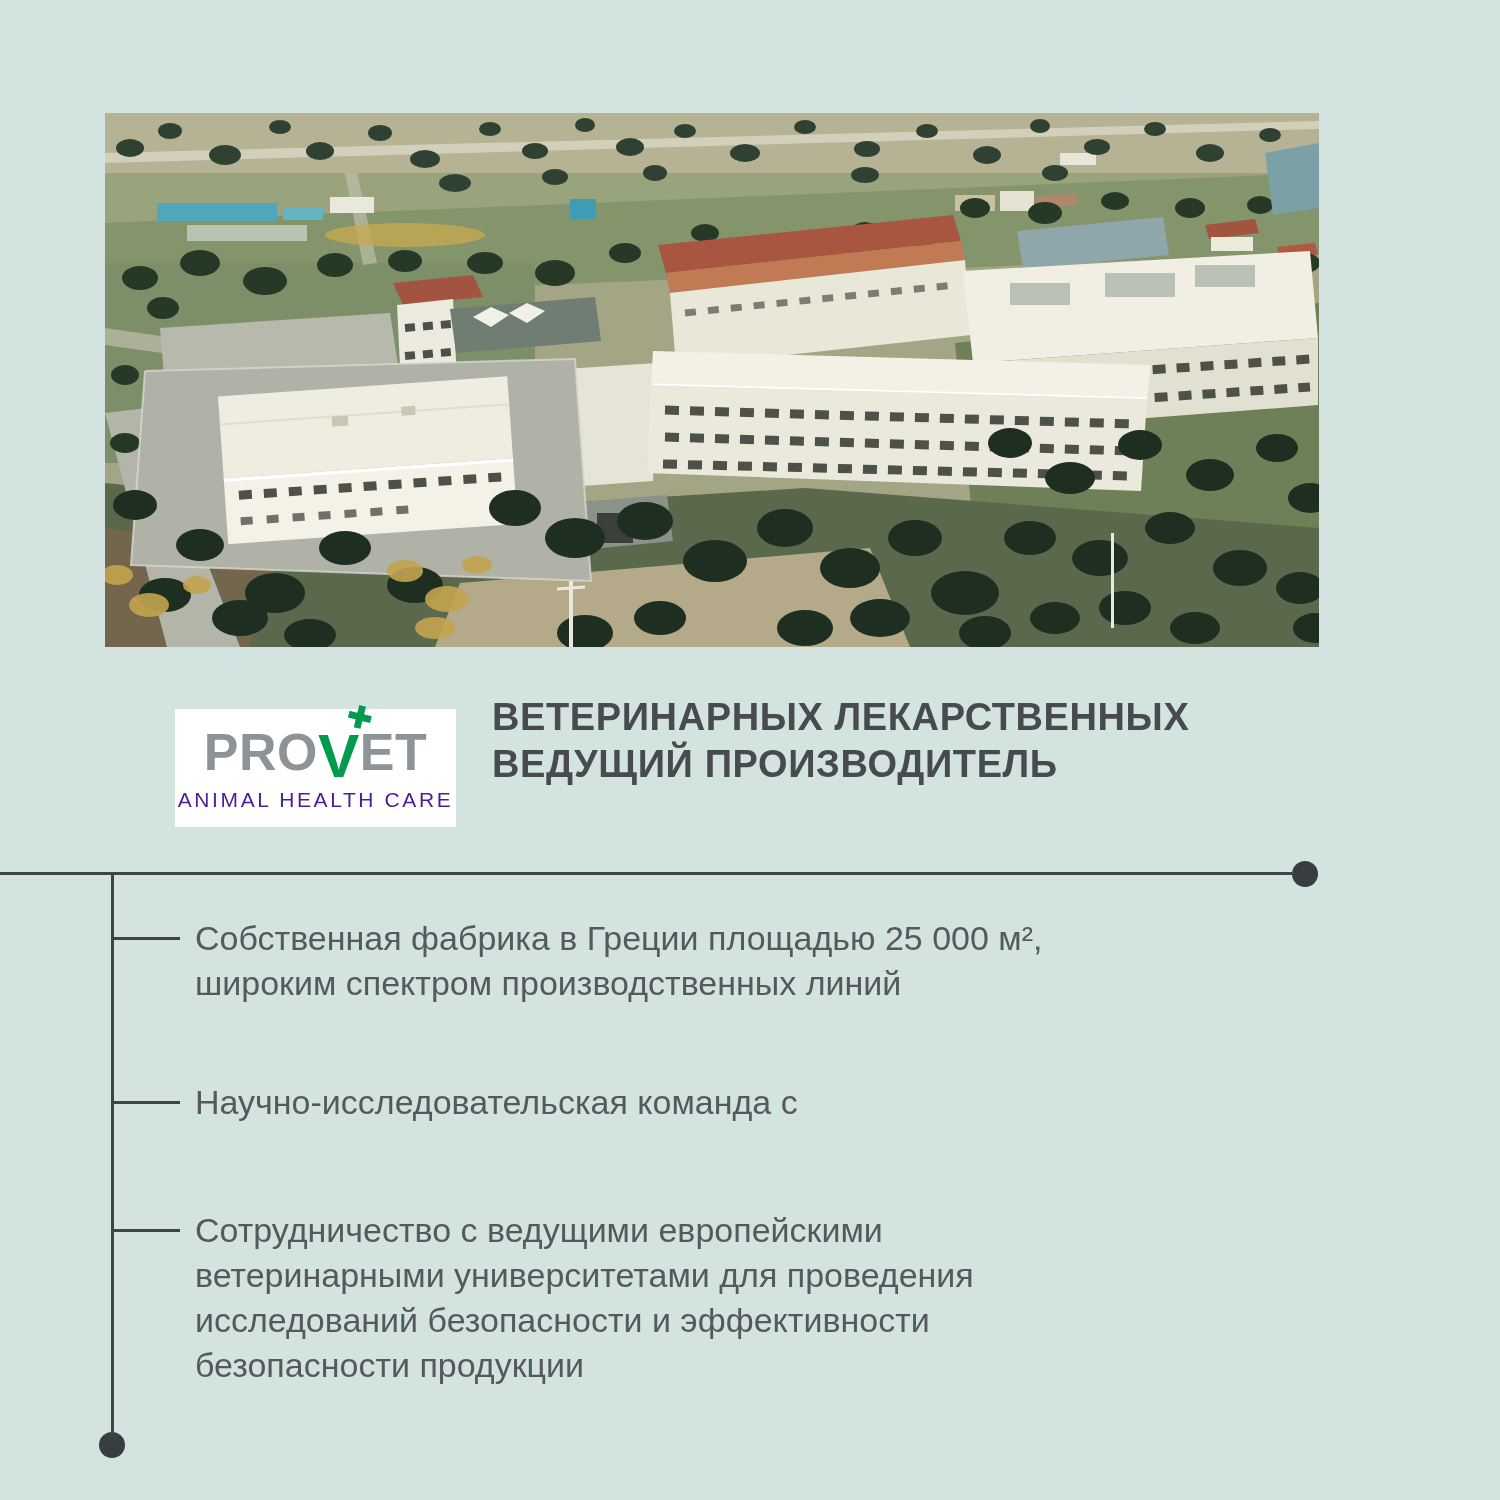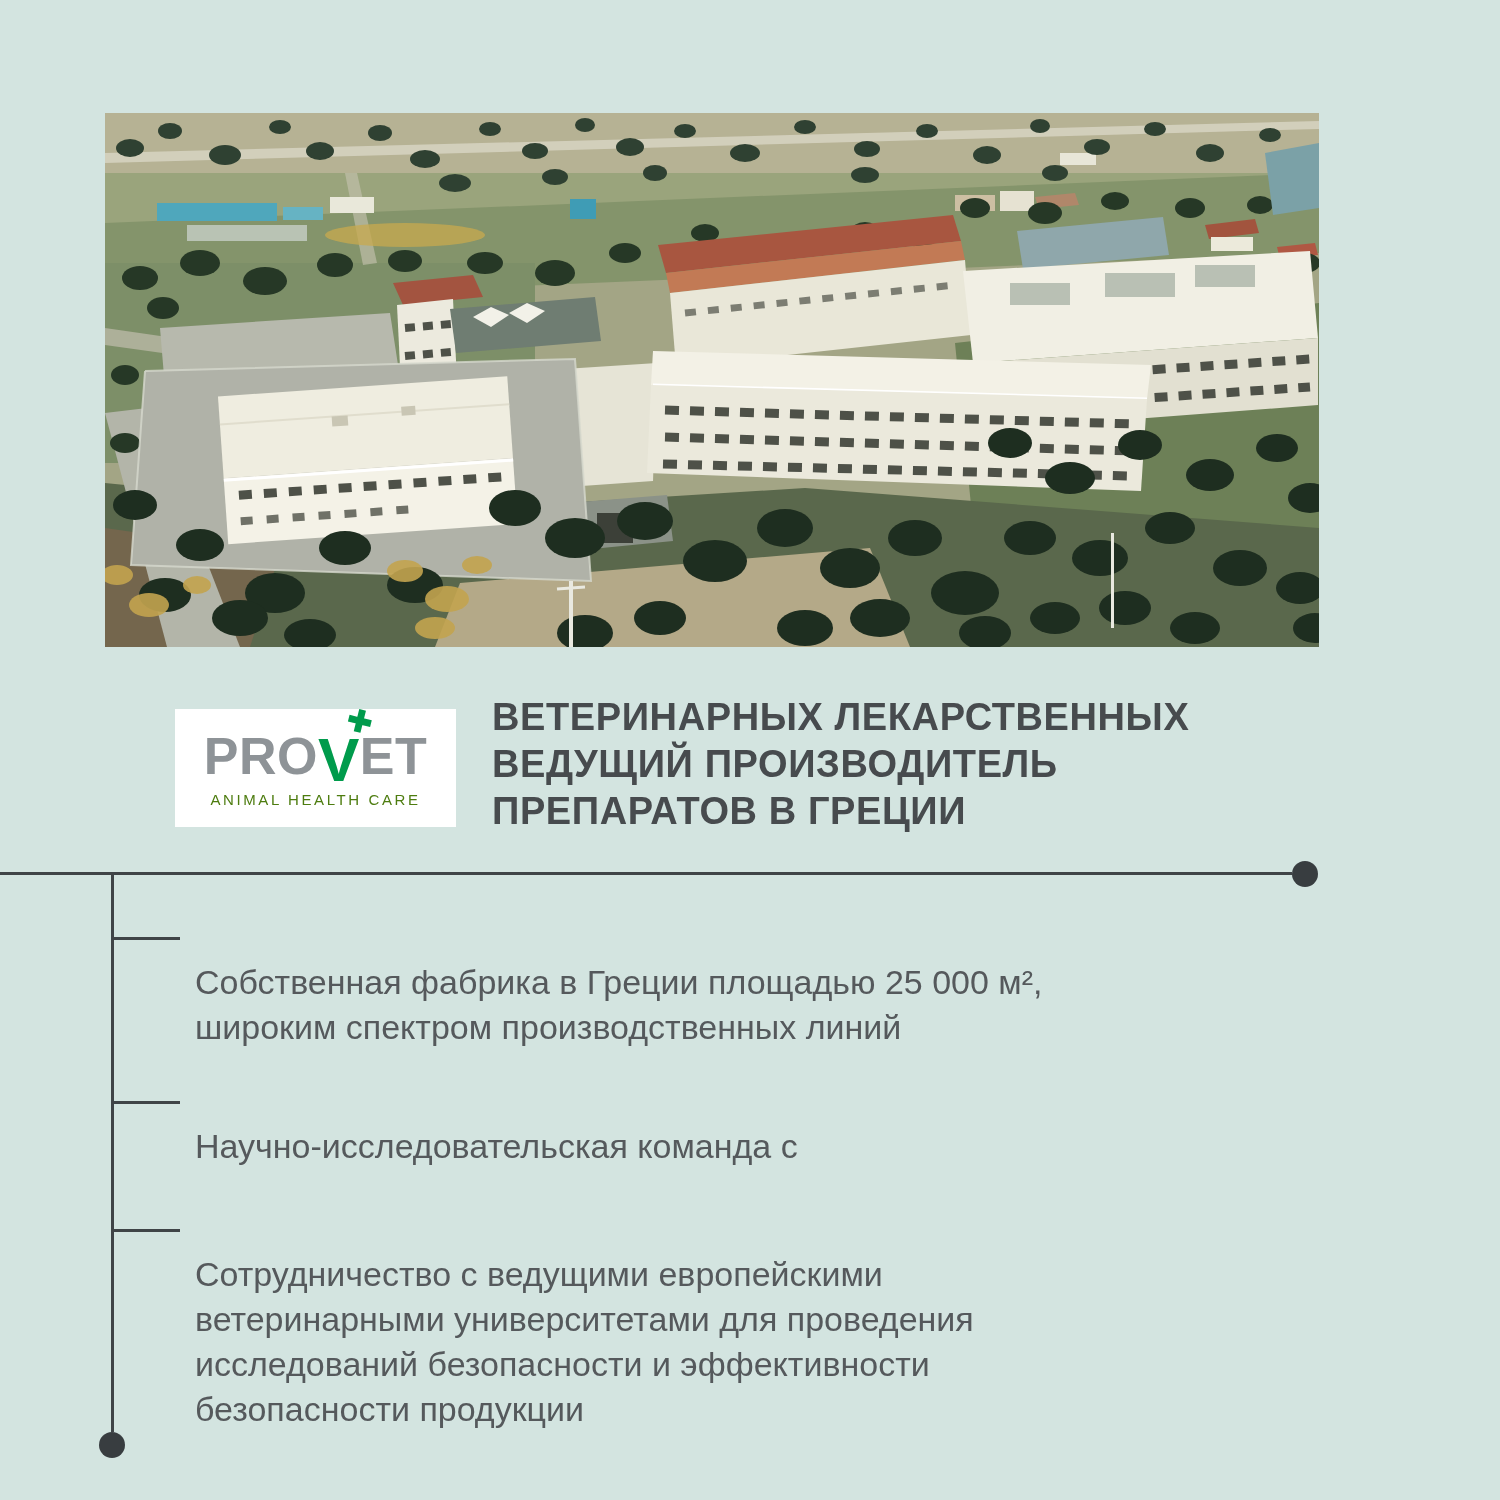--- a/index.html
+++ b/index.html
@@ -12,37 +12,37 @@
 
   
   .logo-card{position:absolute;left:175px;top:709px;width:281px;height:118px;background:#ffffff;
              display:flex;flex-direction:column;align-items:center;justify-content:center;}
   .logo-word{display:flex;align-items:flex-end;line-height:0.9;color:#8e9397;
              font-weight:700;font-size:52px;letter-spacing:0.5px;}
   .logo-v-wrap{position:relative;display:inline-block;}
   .logo-v-letter{color:#009b4c;font-size:62px;line-height:0.8;position:relative;top:7px;}
   .logo-plus{position:absolute;top:-21px;right:-13px;color:#009b4c;font-size:30px;
              transform:rotate(14deg);line-height:1;}
-  .logo-tagline{margin-top:12px;font-size:15px;letter-spacing:2.6px;color:#4d7c0f;font-weight:400;}
+  .logo-tagline{margin-top:12px;font-size:21px;letter-spacing:2.6px;color:#4c1d95;font-weight:400;}
 
   
   .heading{position:absolute;left:492px;top:694px;font-size:38px;font-weight:700;
            color:#474b4e;line-height:47px;letter-spacing:0.6px;white-space:nowrap;}
 
   
   .hrule{position:absolute;left:0;top:872px;width:1292px;height:3px;background:#3f4447;}
   .hrule-dot{position:absolute;left:1292px;top:861px;width:26px;height:26px;border-radius:50%;background:#383d40;}
   .vrule{position:absolute;left:111px;top:872px;width:3px;height:560px;background:#3f4447;}
   .vrule-dot{position:absolute;left:99px;top:1432px;width:26px;height:26px;border-radius:50%;background:#383d40;}
   .tick{position:absolute;left:112px;width:68px;height:3px;background:#3f4447;}
   #tick-0{top:937px}#tick-1{top:1101px}#tick-2{top:1229px}
 
   
   .bullet{position:absolute;left:195px;font-size:34px;line-height:45px;color:#55595c;
-          font-weight:400;white-space:nowrap;margin-top:44px;}
+          font-weight:400;white-space:nowrap;}
   #bullet-0{top:916px}#bullet-1{top:1080px}#bullet-2{top:1208px}
 </style>
 </head>
 <body>
 
 <div class="canvas">
 
   <div class="photo">
     <svg viewBox="0 0 1214 534" preserveAspectRatio="none">
 
@@ -243,21 +243,20 @@
       <span>PRO</span>
         <span class="logo-v-wrap"><span class="logo-v-letter">V</span><span class="logo-plus">✚</span></span>
         <span>ET</span>
     </div>
     <div class="logo-tagline">ANIMAL HEALTH CARE</div>
   </div>
 
   <div class="heading">
     <div>ВЕТЕРИНАРНЫХ ЛЕКАРСТВЕННЫХ</div>
     <div>ВЕДУЩИЙ ПРОИЗВОДИТЕЛЬ</div>
-    <div>ПРЕПАРАТОВ В ГРЕЦИИ</div>
   </div>
 
   <div class="hrule"></div>
   <div class="hrule-dot"></div>
 
   <div class="vrule"></div>
   <div class="vrule-dot"></div>
   <div class="tick" id="tick-0"></div>
   <div class="tick" id="tick-1"></div>
   <div class="tick" id="tick-2"></div>

